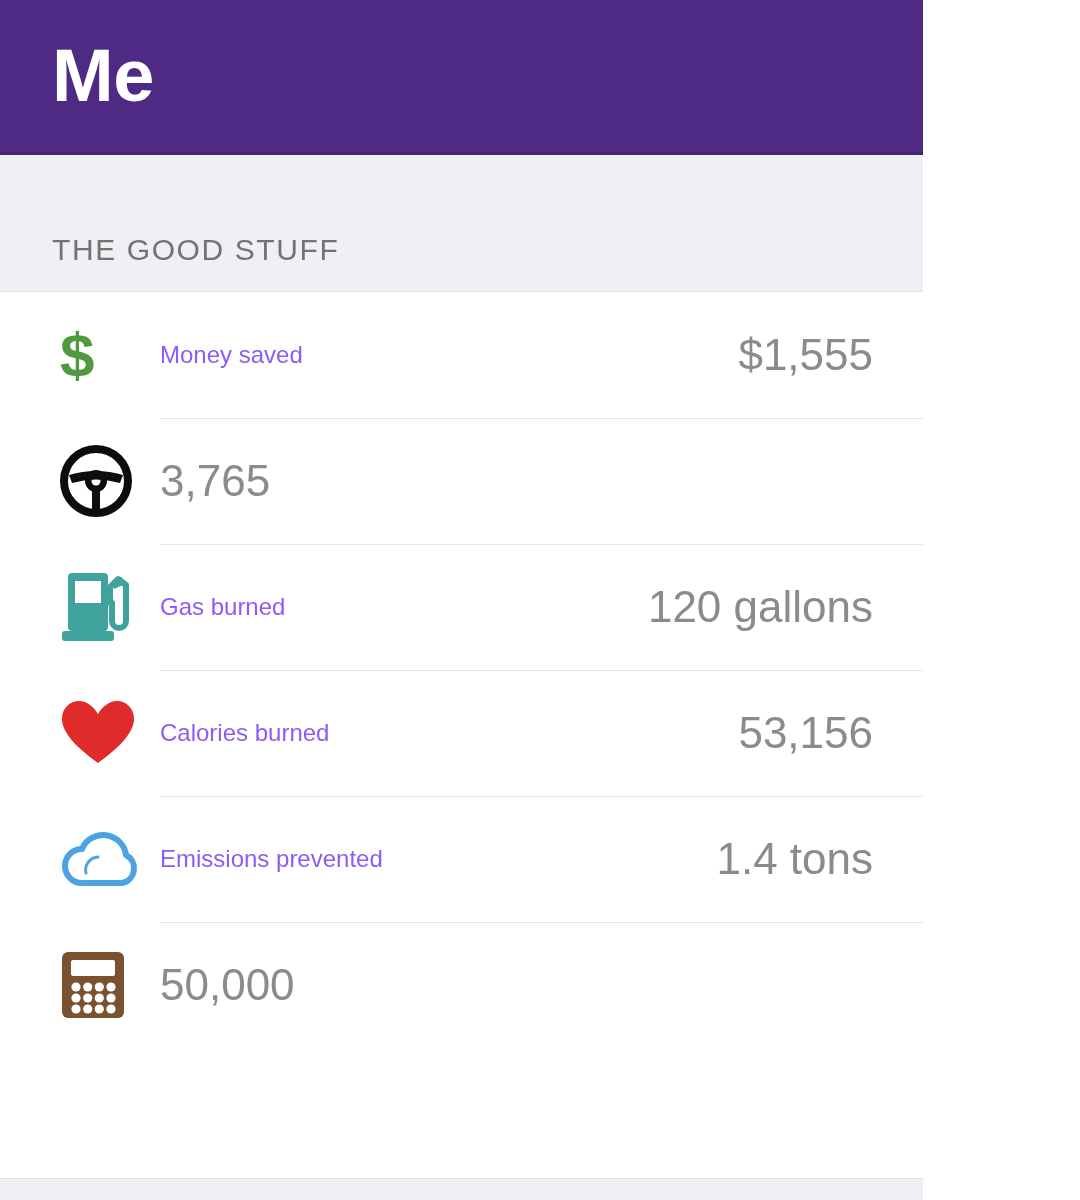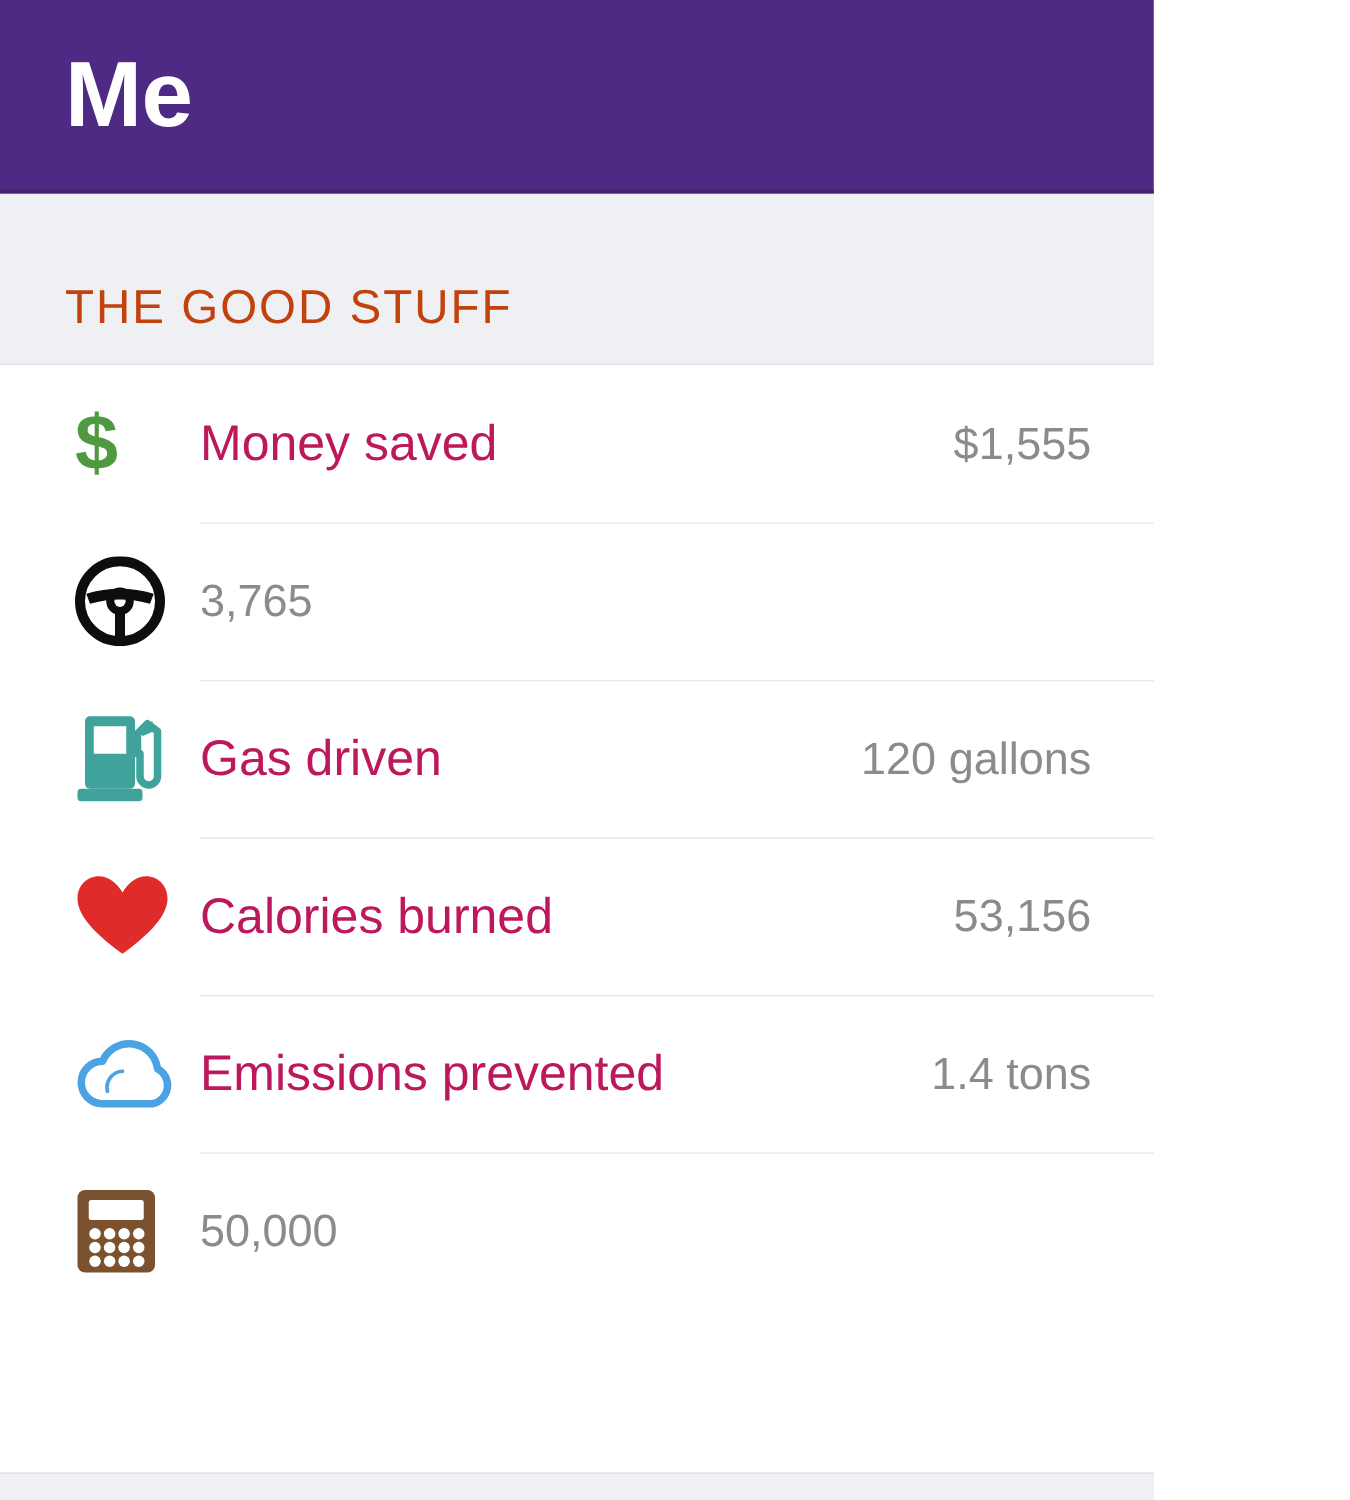--- a/index.html
+++ b/index.html
@@ -47,22 +47,22 @@
     height: 137px;
     min-height: 137px;
     background: #eff0f4;
     border-bottom: 1px solid #dfdfe4;
     box-sizing: border-box;
     display: flex;
     align-items: flex-end;
     padding: 0 0 26px 52px;
   }
   .section-title {
-    color: #c2410c;
-    font-size: 38px;
+    color: #737373;
+    font-size: 30px;
     letter-spacing: 1.6px;
     line-height: 1;
   }
 
   
   .list {
     background: #ffffff;
     flex: 1 1 auto;
     display: flex;
     flex-direction: column;
@@ -92,27 +92,27 @@
     min-width: 108px;
     height: 80px;
     display: flex;
     align-items: center;
     justify-content: flex-start;
     padding-left: 8px;
     box-sizing: border-box;
   }
   .row-label {
     flex: 1 1 auto;
-    color: #be185d;
-    font-size: 40px;
+    color: #8b5cf6;
+    font-size: 24px;
     line-height: 1.1;
   }
   .row-value {
     color: #8a8a8f;
-    font-size: 36px;
+    font-size: 44px;
     line-height: 1.1;
     text-align: center;
     white-space: nowrap;
   }
 
   
   .footer-band {
     height: 22px;
     min-height: 22px;
     background: #eff0f4;
@@ -172,21 +172,21 @@
         <svg class="ic" width="72" height="76" viewBox="0 0 72 76" aria-hidden="true">
           <g fill="#3FA39B">
             <rect x="8" y="4" width="40" height="58" rx="4"></rect>
             <rect x="2" y="62" width="52" height="10" rx="3"></rect>
             <path d="M50 18 L58 10 L66 16 L66 52 a7 7 0 0 1 -7 7 a7 7 0 0 1 -7 -7 L52 34 L50 34 Z" fill="none" stroke="#3FA39B" stroke-width="6" stroke-linejoin="round"></path>
             <path d="M52 12 L62 8 L63 16 L54 20 Z"></path>
           </g>
           <rect x="15" y="12" width="26" height="22" fill="#ffffff"></rect>
         </svg>
       </div>
-      <div class="row-label">Gas driven</div>
+      <div class="row-label">Gas burned</div>
       <div class="row-value">120 gallons</div>
     </div>
 
     <div class="row">
       <div class="row-icon">
         <svg class="ic" width="76" height="68" viewBox="0 0 76 68" aria-hidden="true">
           <path d="M38 64 C 10 44 2 30 2 20 C 2 9 10 2 19 2 C 27 2 34 8 38 15 C 42 8 49 2 57 2 C 66 2 74 9 74 20 C 74 30 66 44 38 64 Z" fill="#E02B2B"></path>
         </svg>
       </div>
       <div class="row-label">Calories burned</div>

